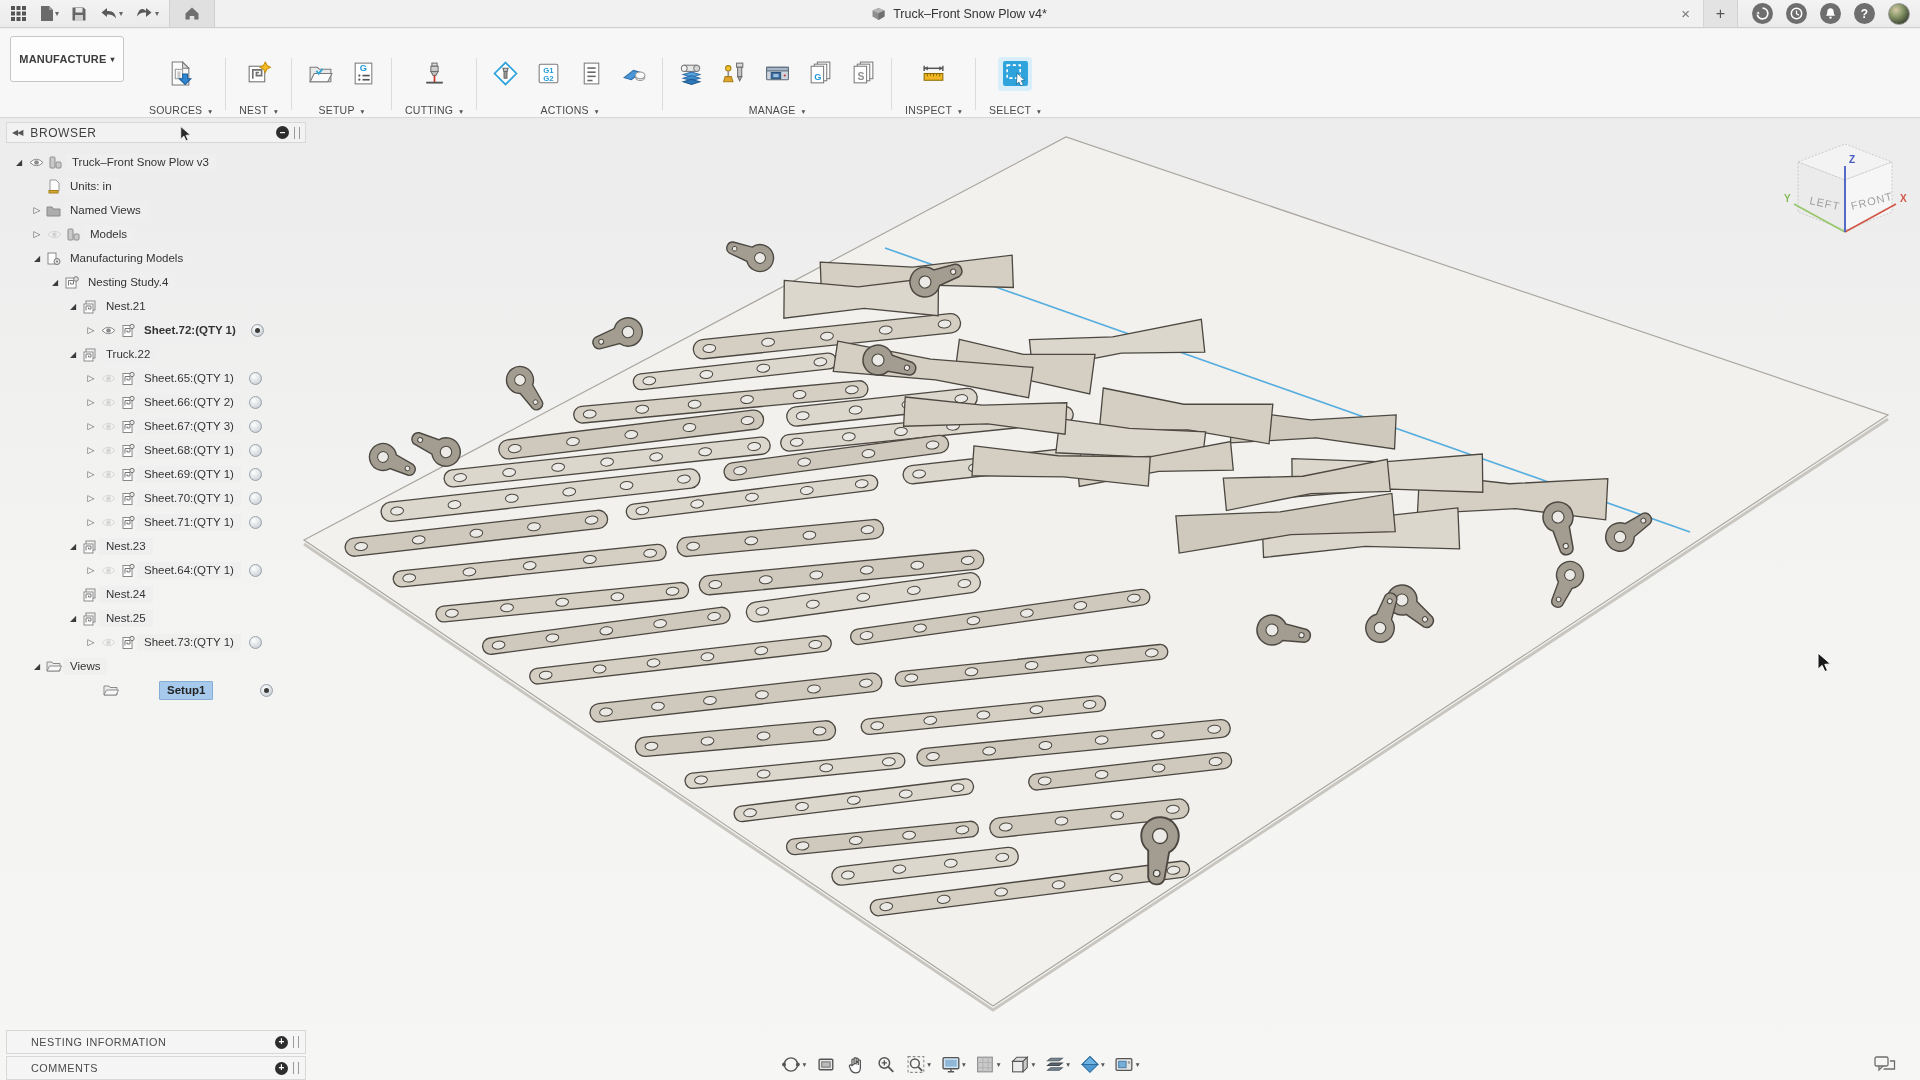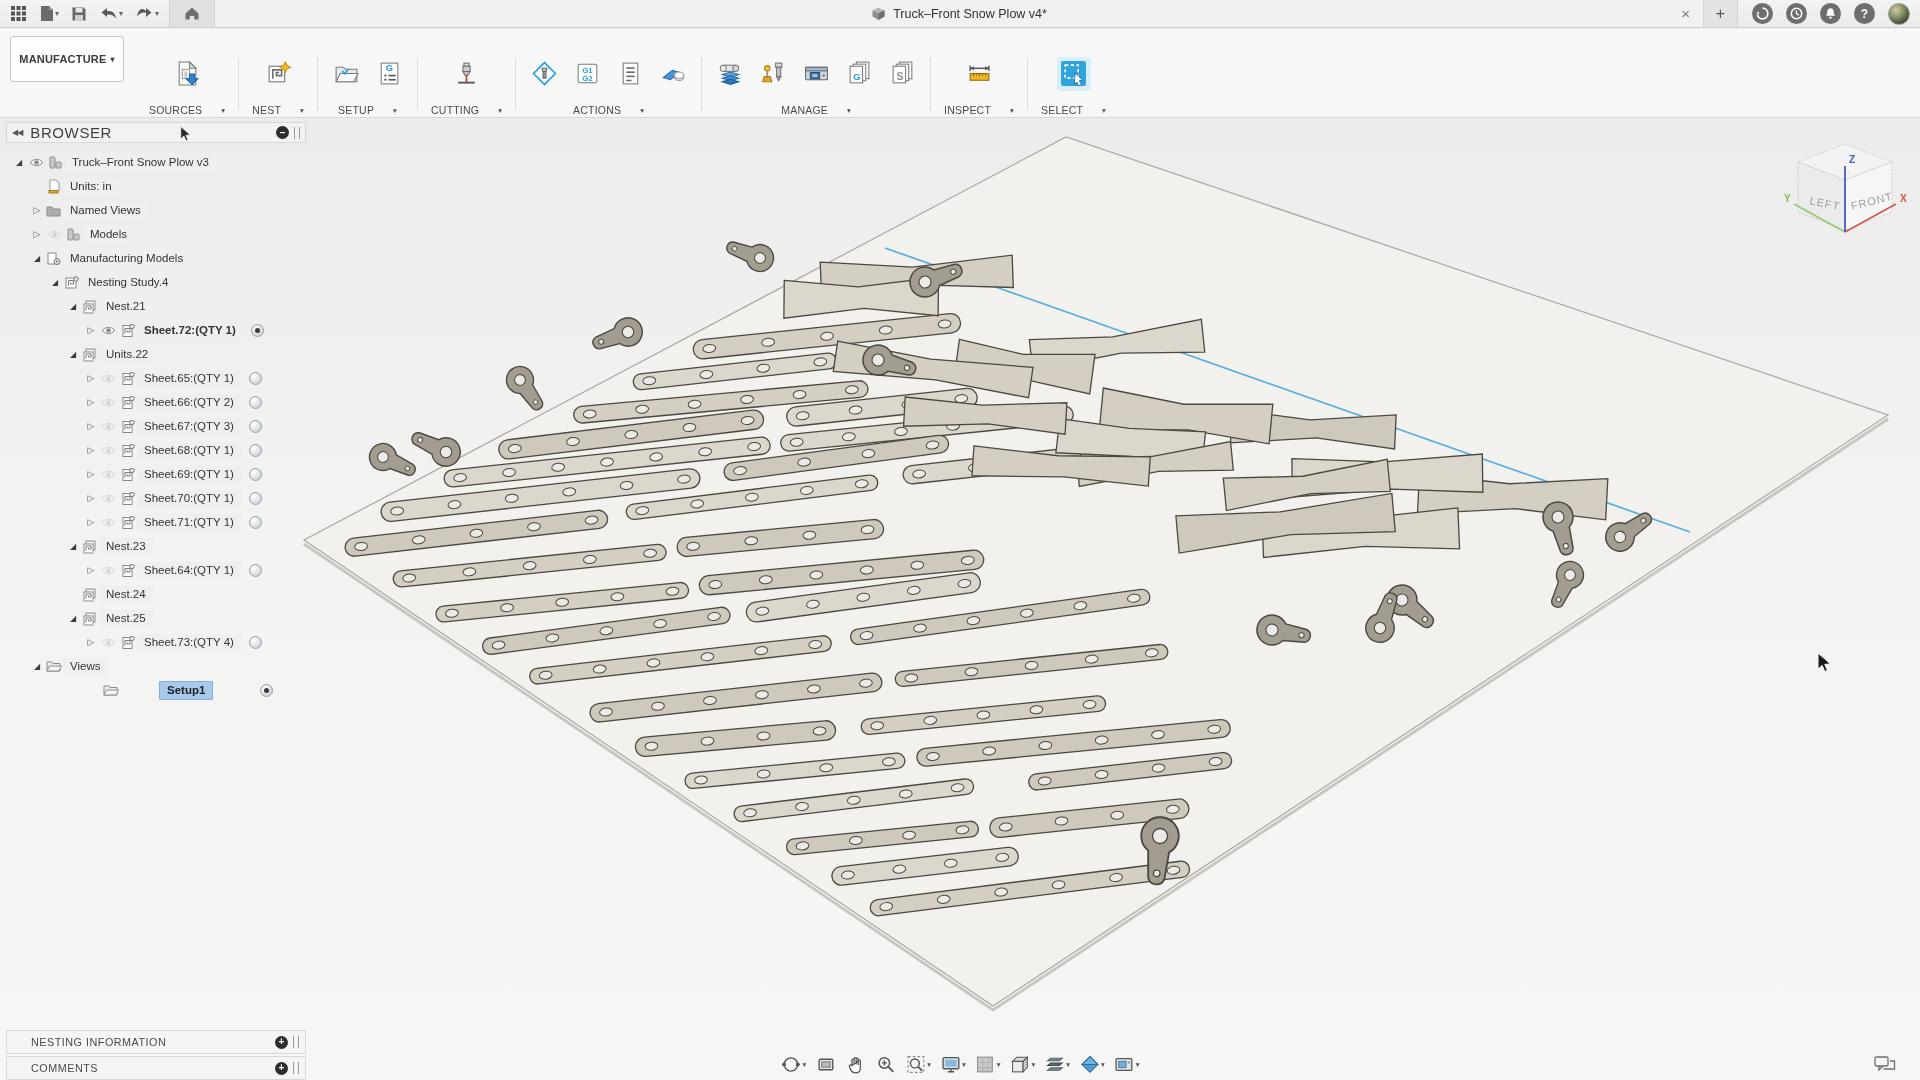--- a/index.html
+++ b/index.html
@@ -26,21 +26,21 @@
   #ribbon-tabs { position:absolute; left:150px; top:0; height:26px; display:flex; }
   .rtab { padding:0 27px; display:flex; align-items:center; font-size:11.5px; color:#3e3e3e; letter-spacing:.3px; position:relative; }
   .rtab.active { color:#1f9bd7; font-weight:bold; }
   .rtab.active::after { content:''; position:absolute; left:14px; right:14px; bottom:0; height:3px; background:#2ea3dc; }
   #ribbon-groups { position:absolute; left:136px; top:27px; height:60px; display:flex; align-items:stretch; }
   .rgroup { display:flex; flex-direction:column; align-items:center; padding:0 13px; }
   .rgroup-icons { display:flex; gap:13px; height:38px; align-items:center; }
   .ric { width:30px; height:30px; display:flex; align-items:center; justify-content:center; }
   .ric.hl { background:#d9eefb; border-radius:2px; box-shadow:0 0 0 2px #d9eefb; }
   .ric svg { width:27px; height:27px; }
-  .rgroup-label { display:flex; align-items:center; gap:19px; font-size:10.5px; color:#4a4a4a; letter-spacing:.2px; margin-top:13px; }
+  .rgroup-label { display:flex; align-items:flex-end; gap:6px; font-size:10.5px; color:#4a4a4a; letter-spacing:.2px; margin-top:13px; }
   .rgroup-label .caret { font-size:7.5px; color:#555; }
   .rdiv { width:1px; background:#dcdcdc; margin:2px 0 6px 0; }
 
   
   #canvas { position:absolute; left:0; top:118px; width:1920px; height:962px; background:linear-gradient(180deg,#ececec 0%,#f3f3f2 45%,#f6f6f5 100%); z-index:1; }
   #canvas-svg { position:absolute; left:0; top:0; }
 
   
   #viewcube { position:absolute; right:12px; top:14px; width:128px; height:118px; opacity:.92; }
   .vc-face-label { font-size:11px; fill:#9a9a9a; letter-spacing:1px; }
@@ -49,21 +49,21 @@
   
   #navbar { position:absolute; left:50%; transform:translateX(-50%); bottom:4px; display:flex; align-items:center; gap:5px; }
   .nav-item { display:flex; align-items:center; gap:1px; padding:1px 2px; }
   .nav-item svg { width:21px; height:21px; }
   .ncaret { font-size:7.5px; color:#555; }
 
   
   #browser-panel { position:absolute; left:6px; top:122px; width:300px; z-index:40; font-size:11.5px; }
   #browser-header { height:21px; background:rgba(242,242,242,.95); border:1px solid #d8d8d8; display:flex; align-items:center; padding:0 5px; color:#444; }
   .collapse-arrows { font-size:8px; letter-spacing:-1px; color:#555; margin-right:8px; }
-  #browser-header .htitle { font-size:15px; letter-spacing:.6px; color:#3f3f3f; flex:1; }
+  #browser-header .htitle { font-size:12px; letter-spacing:.6px; color:#3f3f3f; flex:1; }
   .pm-circle { width:13px; height:13px; border-radius:50%; background:#2d2d2d; color:#fff; font-size:10px; font-weight:bold; display:flex; align-items:center; justify-content:center; line-height:1; margin-right:5px; }
   .grip { width:6px; height:12px; border-left:1.5px solid #9a9a9a; border-right:1.5px solid #9a9a9a; }
   #tree { padding-top:7px; }
   .trow { height:24px; display:flex; align-items:center; }
   .texp { width:14px; text-align:center; color:#3c3c3c; font-size:8px; flex:none; }
   .texp.col { color:#555; font-size:9px; }
   .teye { width:20px; display:flex; justify-content:center; flex:none; }
   .teye.off { opacity:.28; }
   .ticon { width:19px; display:flex; justify-content:center; flex:none; }
   .tlabel { background:rgba(239,239,239,.92); padding:2.5px 7px; color:#333; white-space:nowrap; border-radius:1px; }
@@ -987,21 +987,21 @@
       </div>
       <div class="trow" style="padding-left: 60px;">
         <span class="texp">◢</span>
         <span class="ticon">
           <svg width="15" height="15" viewBox="0 0 15 15">
             <rect x="4" y="2" width="9" height="9" fill="#f2f2f2" stroke="#8b8b8b"></rect>
             <rect x="2" y="5" width="9" height="9" fill="#fff" stroke="#8b8b8b"></rect>
             <path d="M4 11.5V7h5v3H6.5V8.5" fill="none" stroke="#777"></path>
           </svg>
         </span>
-        <span class="tlabel">Units.22</span>
+        <span class="tlabel">Truck.22</span>
       </div>
       <div class="trow" style="padding-left: 78px;">
         <span class="texp col">▷</span>
         <span class="teye off">
           <svg width="15" height="11" viewBox="0 0 15 11">
             <path d="M1 5.5Q7.5-1 14 5.5 7.5 12 1 5.5Z" fill="#fff" stroke="#8a8a8a"></path>
             <circle cx="7.5" cy="5.5" r="2.3" fill="#8a8a8a"></circle>
           </svg>
         </span>
         <span class="ticon">
@@ -1181,21 +1181,21 @@
             <circle cx="7.5" cy="5.5" r="2.3" fill="#8a8a8a"></circle>
           </svg>
         </span>
         <span class="ticon">
           <svg width="15" height="15" viewBox="0 0 15 15">
             <rect x="3" y="2.5" width="9" height="11" fill="#fff" stroke="#888"></rect>
             <path d="M5 10.5V5.5h5V9H7V7.2" fill="none" stroke="#777"></path>
             <circle cx="12" cy="3.5" r="2.2" fill="#e8e8e8" stroke="#777"></circle>
           </svg>
         </span>
-        <span class="tlabel">Sheet.73:(QTY 4)</span>
+        <span class="tlabel">Sheet.73:(QTY 1)</span>
         <span class="radio"></span>
       </div>
       <div class="trow" style="padding-left: 24px;">
         <span class="texp">◢</span>
         <span class="ticon">
           <svg width="16" height="14" viewBox="0 0 16 14">
             <path d="M1 12V3h5l1 1.5h7V12z" fill="#ececec" stroke="#8b8b8b"></path>
             <path d="M1 12l2.5-5H15.5L13 12z" fill="#f8f8f8" stroke="#8b8b8b"></path>
           </svg>
         </span>

